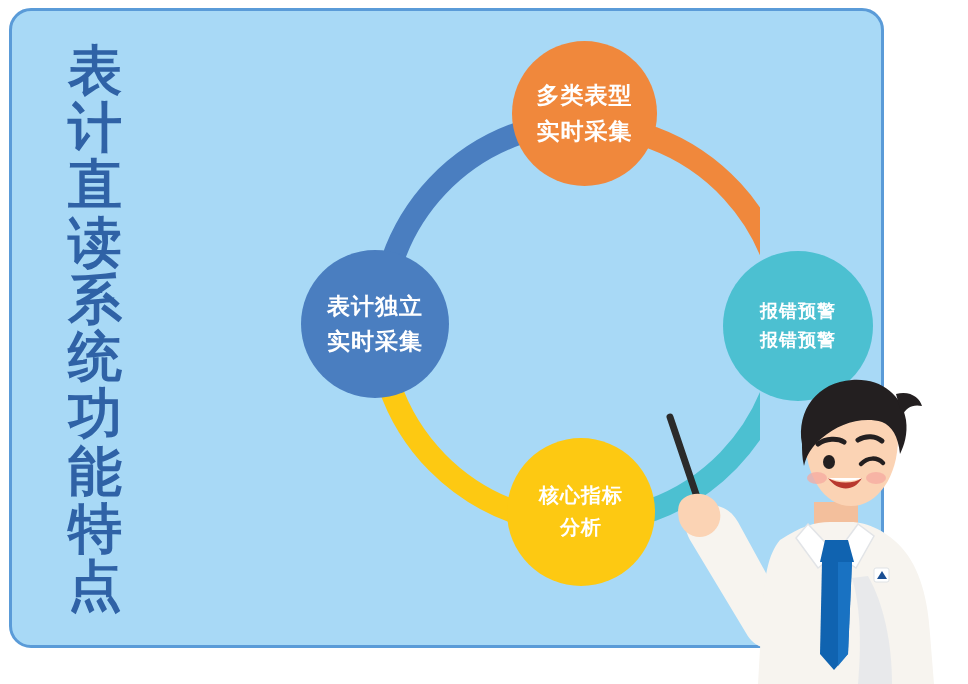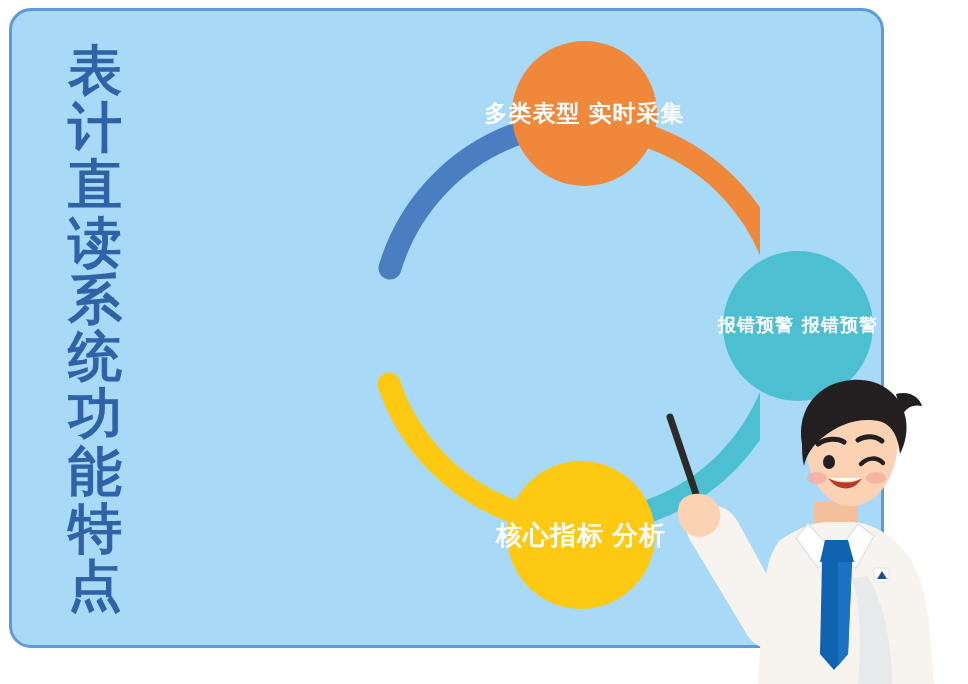--- a/index.html
+++ b/index.html
@@ -68,20 +68,21 @@
     top: 10px;
     width: 620px;
     height: 620px;
   }
   #ring svg { display: block; }
 
   .node {
     position: absolute;
     border-radius: 50%;
     display: flex;
+    flex-direction: column;
     align-items: center;
     justify-content: center;
     color: #ffffff;
     font-weight: bold;
     text-align: center;
     line-height: 1.18;
     letter-spacing: 1px;
     z-index: 5;
     gap: 8px;
   }
@@ -100,24 +101,24 @@
     background: #f0883c;
     font-size: 23px;
   }
   #node-right {
     left: 583px; top: 241px;
     width: 150px; height: 150px;
     background: #4cc0d1;
     font-size: 18px;
   }
   #node-bottom {
-    left: 367px; top: 451px;
+    left: 367px; top: 428px;
     width: 148px; height: 148px;
     background: #fdc912;
-    font-size: 26px;
+    font-size: 20px;
   }
   #node-left {
     left: 161px; top: 240px;
     width: 148px; height: 148px;
     background: #4a7ec0;
     font-size: 23px;
   }
 
   
   #presenter {
@@ -175,20 +176,24 @@
     <div class="node" id="node-right" style="background: rgb(76, 192, 209);">
       <span>报错预警</span>
       <span>报错预警</span>
     </div>
 
     <div class="node" id="node-bottom" style="background: rgb(253, 201, 18);">
       <span>核心指标</span>
       <span>分析</span>
     </div>
 
+    <div class="node" id="node-left" style="background: rgb(74, 126, 192);">
+      <span>表计独立</span>
+      <span>实时采集</span>
+    </div>
 
   </div>
 
   <div id="presenter">
     <svg width="306" height="312" viewBox="0 0 306 312">
 
       <g>
         <line x1="8" y1="45" x2="36" y2="128" stroke="#2b2b2b" stroke-width="7" stroke-linecap="round"></line>
       </g>
 

